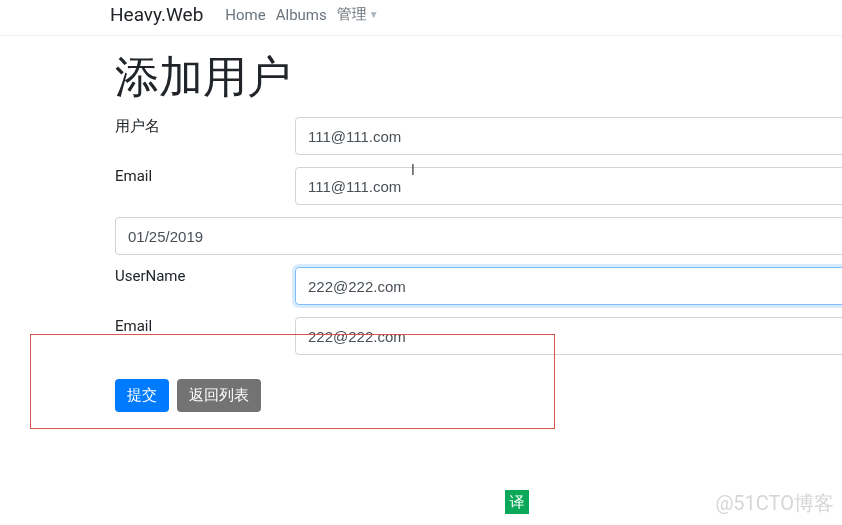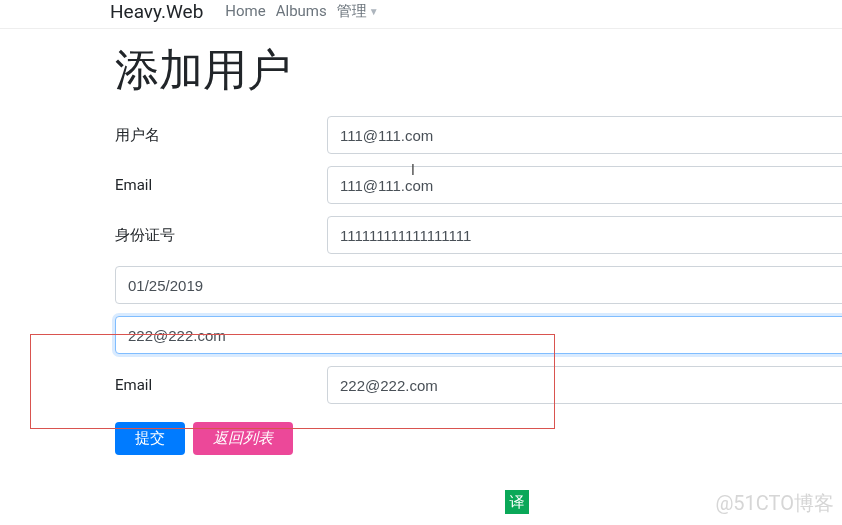--- a/index.html
+++ b/index.html
@@ -10,21 +10,21 @@
       width: 842px;
       height: 525px;
       position: relative;
       overflow: hidden;
     }
     .navbar {
       display: flex;
       align-items: center;
       padding: 6px 16px 6px 110px;
       border-bottom: 1px solid #eee;
-      height: 29px;
+      height: 36px;
       gap: 10px;
     }
     .navbar-brand {
       font-size: 19px;
       font-weight: 400;
       color: #212529;
       margin-right: 12px;
       margin-top: -6px;
     }
     .nav-link {
@@ -44,24 +44,23 @@
       padding: 12px 0 0 115px;
     }
     .page-title {
       font-size: 44px;
       font-weight: 400;
       color: #212529;
       margin-bottom: 10px;
     }
     .form-row {
       display: flex;
-      align-items: center;
+      align-items: flex-start;
       margin-bottom: 0;
       height: 50px;
-      gap: 32px;
     }
     .form-label {
       width: 180px;
       font-size: 15px;
       color: #212529;
       padding-right: 10px;
     }
     .form-input {
       flex: 1;
       height: 38px;
@@ -77,29 +76,29 @@
     .form-input.focused {
       border-color: #80bdff;
       box-shadow: 0 0 0 3px rgba(0,123,255,0.15);
     }
     .button-row {
       display: flex;
       gap: 8px;
       margin-top: 12px;
     }
     .btn {
-      padding: 7px 20px;
+      padding: 7px 12px;
       font-size: 15px;
       border: none;
       border-radius: 4px;
       cursor: pointer;
       color: #fff;
     }
     .btn-primary { background: #007bff; }
-    .btn-secondary { background: #ec4899; font-style: italic; }
+    .btn-secondary { background: #737373; }
     .annotation-box {
       position: absolute;
       left: 30px;
       top: 334px;
       width: 525px;
       height: 95px;
       border: 1px solid #d9534f;
       pointer-events: none;
     }
     .translate-badge {
@@ -152,30 +151,27 @@
     <div class="form-label">用户名</div>
     <input class="form-input" value="111@111.com" style="">
   </div>
 
   <div class="form-row">
     <div class="form-label">Email</div>
     <input class="form-input" value="111@111.com" style="">
   </div>
 
 
-  <div class="form-row">
-    <div class="form-label">身份证号</div>
-    <input class="form-input" value="111111111111111111" style="">
-  </div>
 
   <div class="form-row">
     <input class="form-input" value="01/25/2019" style="">
   </div>
 
   <div class="form-row">
+    <div class="form-label">UserName</div>
     <input class="form-input focused" value="222@222.com" style="">
   </div>
 
   <div class="form-row">
     <div class="form-label">Email</div>
     <input class="form-input" value="222@222.com" style="">
   </div>
 
   <div class="button-row">
     <button class="btn btn-primary">提交</button>

